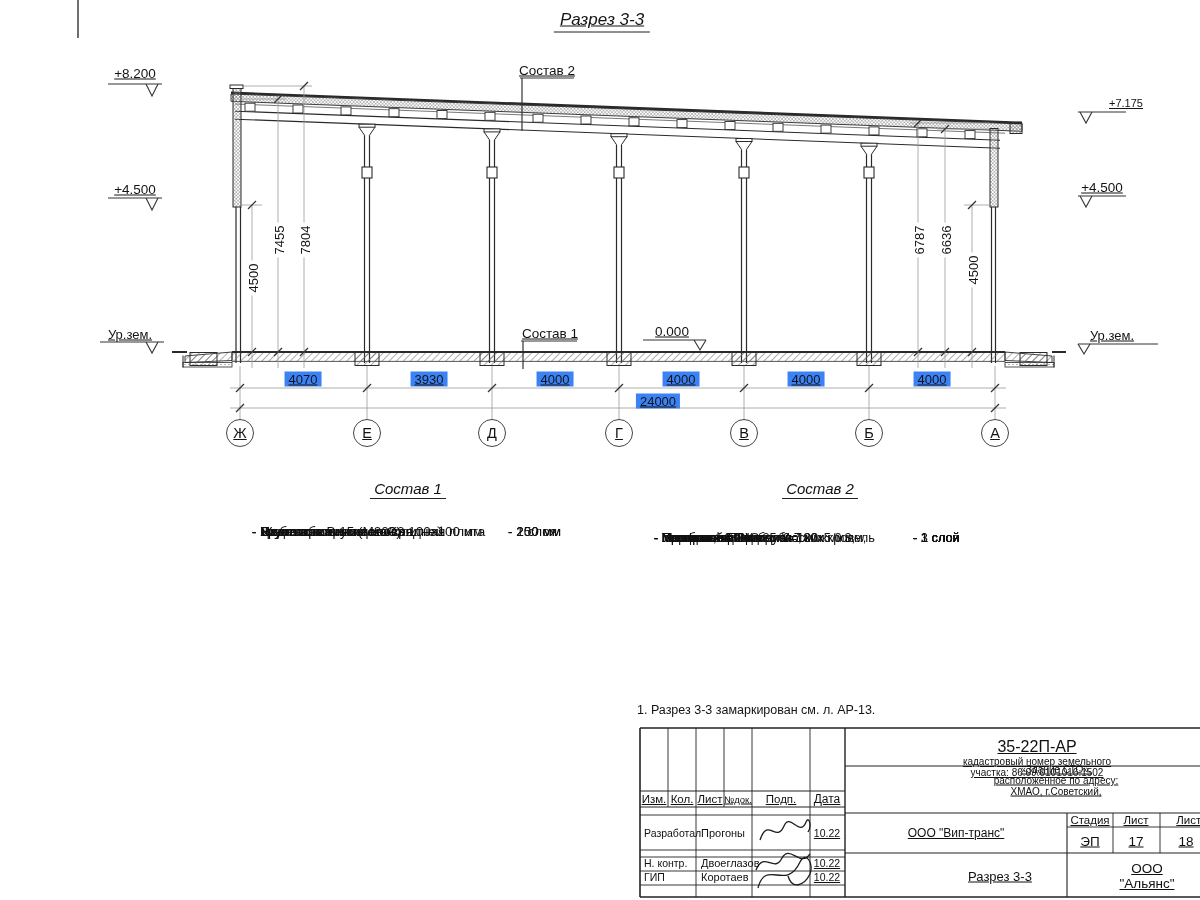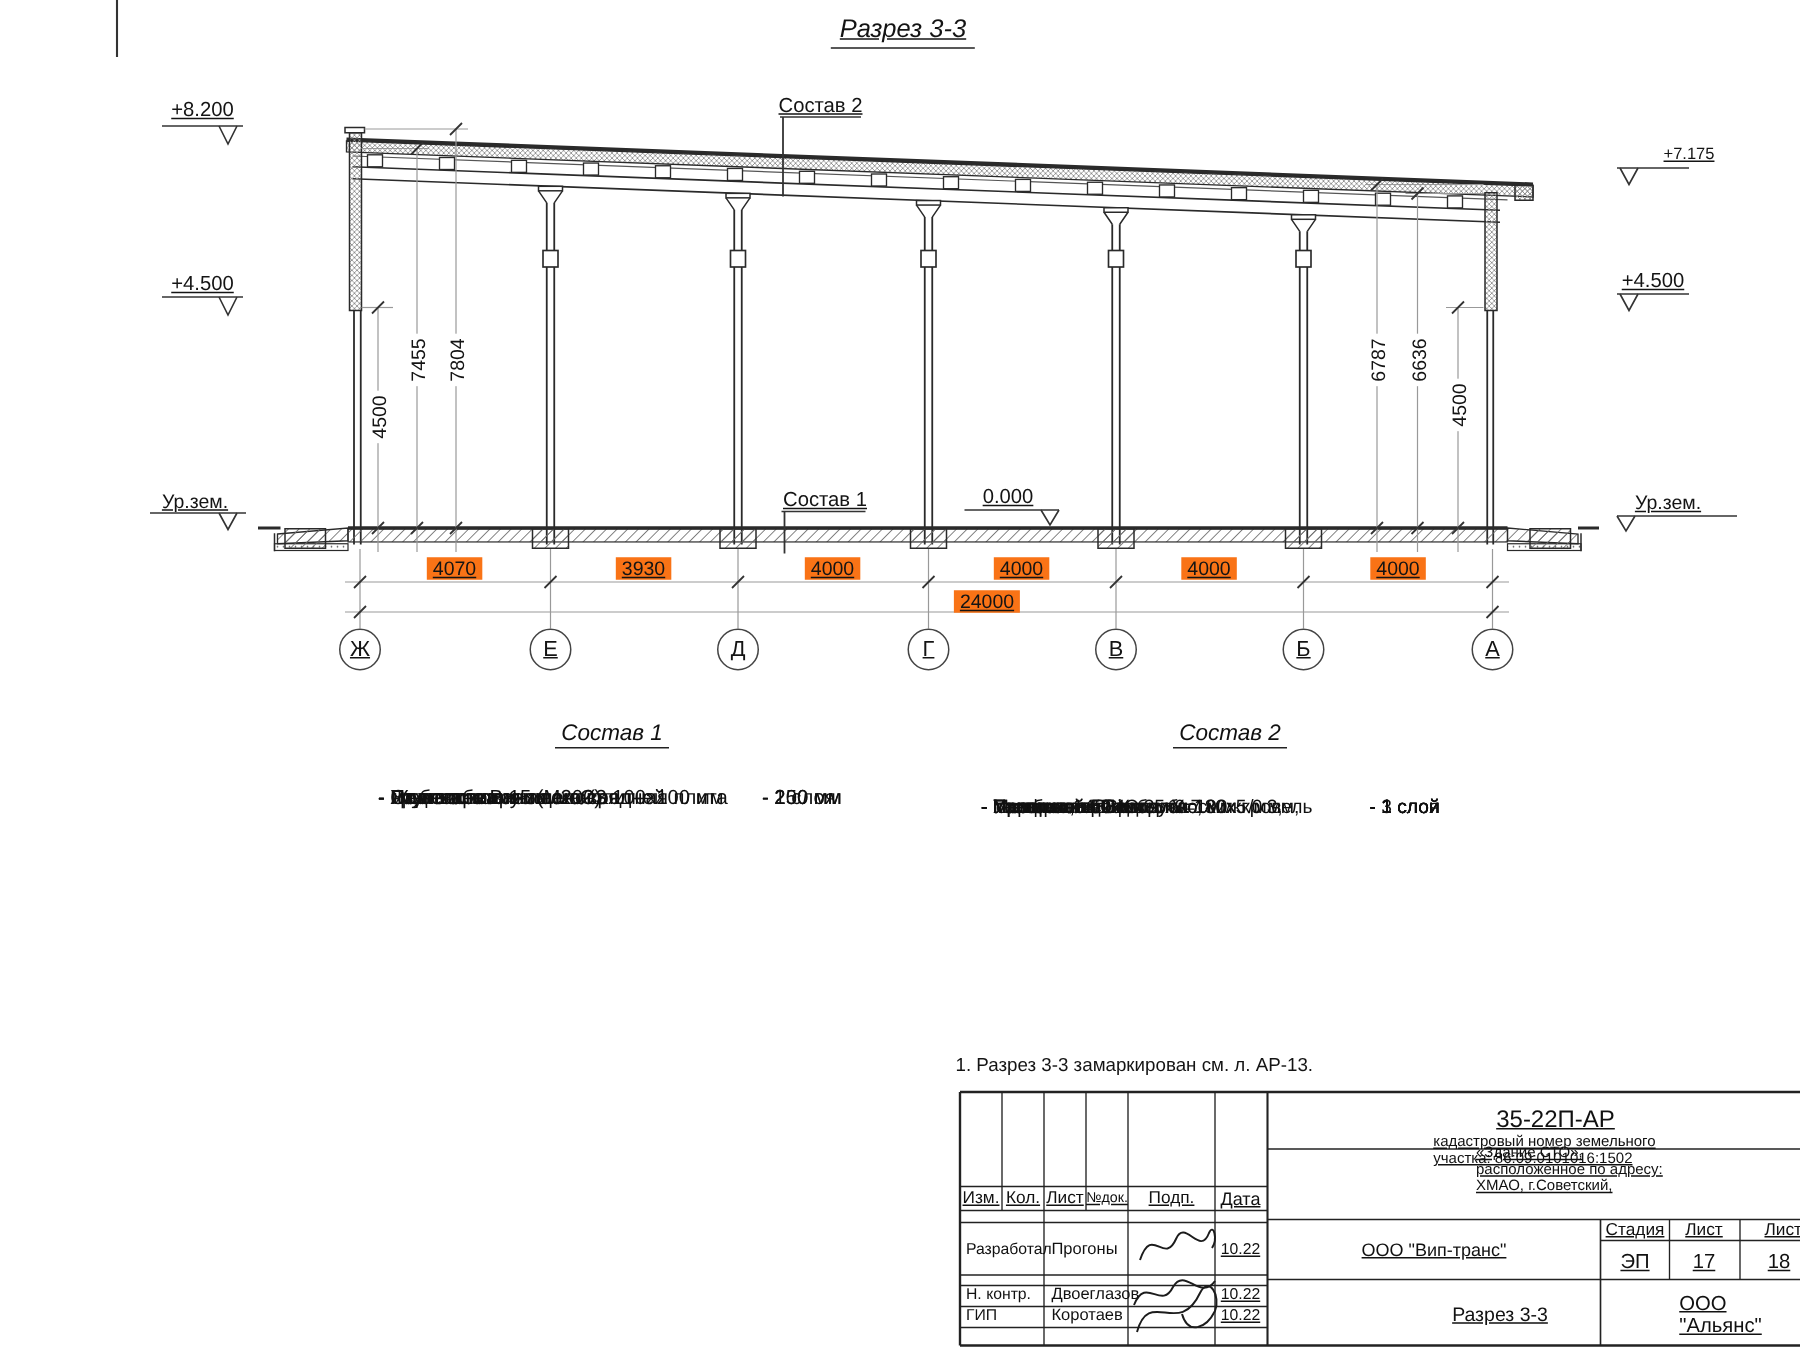--- a/index.html
+++ b/index.html
@@ -2,33 +2,33 @@
 <html><head>
 <meta charset="utf-8">
 <style>
   html,body{margin:0;padding:0;}
   body{width:1200px;height:900px;position:relative;overflow:hidden;background:#fff;
        font-family:"Liberation Sans", sans-serif;color:#111;}
   svg{position:absolute;left:0;top:0;}
   .lbl{position:absolute;white-space:nowrap;color:#141414;}
   .c{transform:translate(-50%,-50%);text-decoration:underline;}
   .rot{transform:translate(-50%,-50%) rotate(-90deg);background:#fff;padding:0 3px;}
-  .bgw{background:#f97316;padding:0 4px;}
+  .bgw{background:#3b82f6;padding:0 4px;}
   .ttl{font-size:17px;font-style:italic;padding:0 6px 2px 6px;border-bottom:1.3px solid #222;}
   .sblock{position:absolute;}
   .stitle{text-align:center;font-style:italic;font-size:15px;line-height:16px;}
   .stitle span{border-bottom:1.2px solid #222;padding:0 4px 1px 4px;}
   .s1 .srows{margin-top:27px;font-size:13.5px;line-height:16.2px;}
   .s2 .srows{margin-top:34px;font-size:12.8px;line-height:13.4px;}
   .row{position:relative;}
   .rt{position:absolute;left:0;}
   .rt.cont{left:10px;}
   .s1 .rv{position:absolute;left:256px;}
   .s2 .rv{position:absolute;left:259px;}
-  .tb{position:absolute;font-size:12px;}
+  .tb{position:absolute;font-size:12px;text-align:center;}
 </style>
 </head>
 <body>
 
 <svg width="1200" height="900" viewBox="0 0 1200 900">
   <defs>
     <pattern id="hatch" width="5" height="5" patternUnits="userSpaceOnUse" patternTransform="rotate(45)">
       <line x1="0" y1="0" x2="0" y2="5" stroke="#6a6a6a" stroke-width="1.1"></line>
     </pattern>
     <pattern id="xhatch" width="3.4" height="3.4" patternUnits="userSpaceOnUse">

